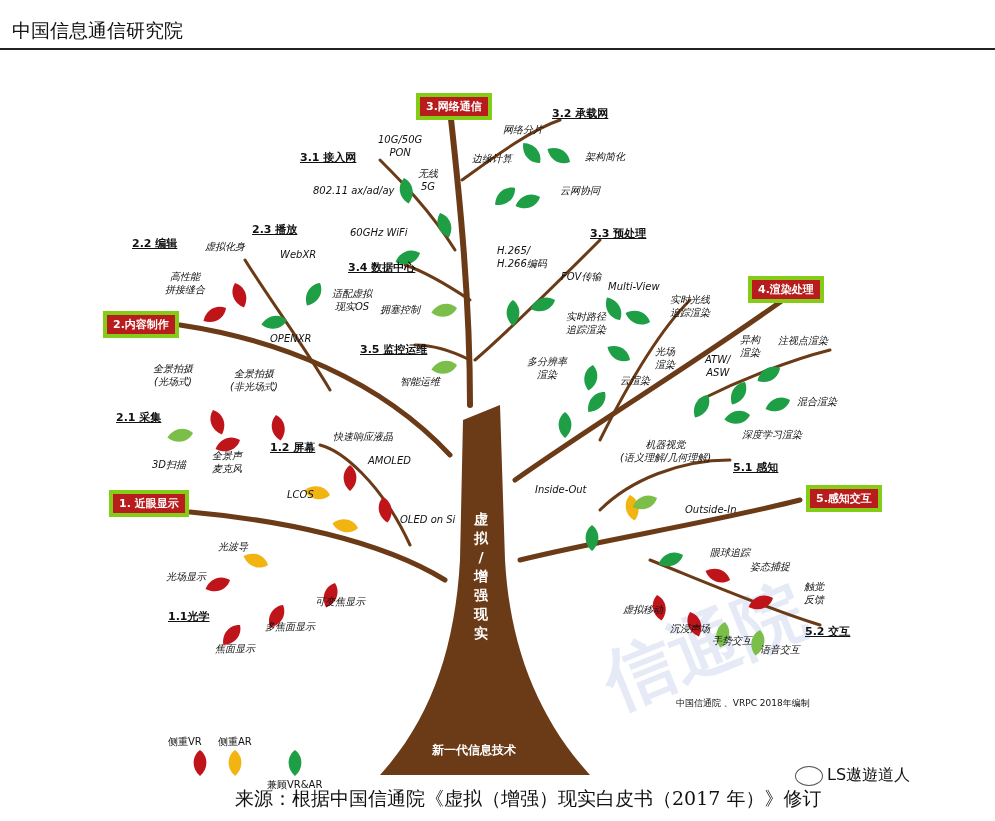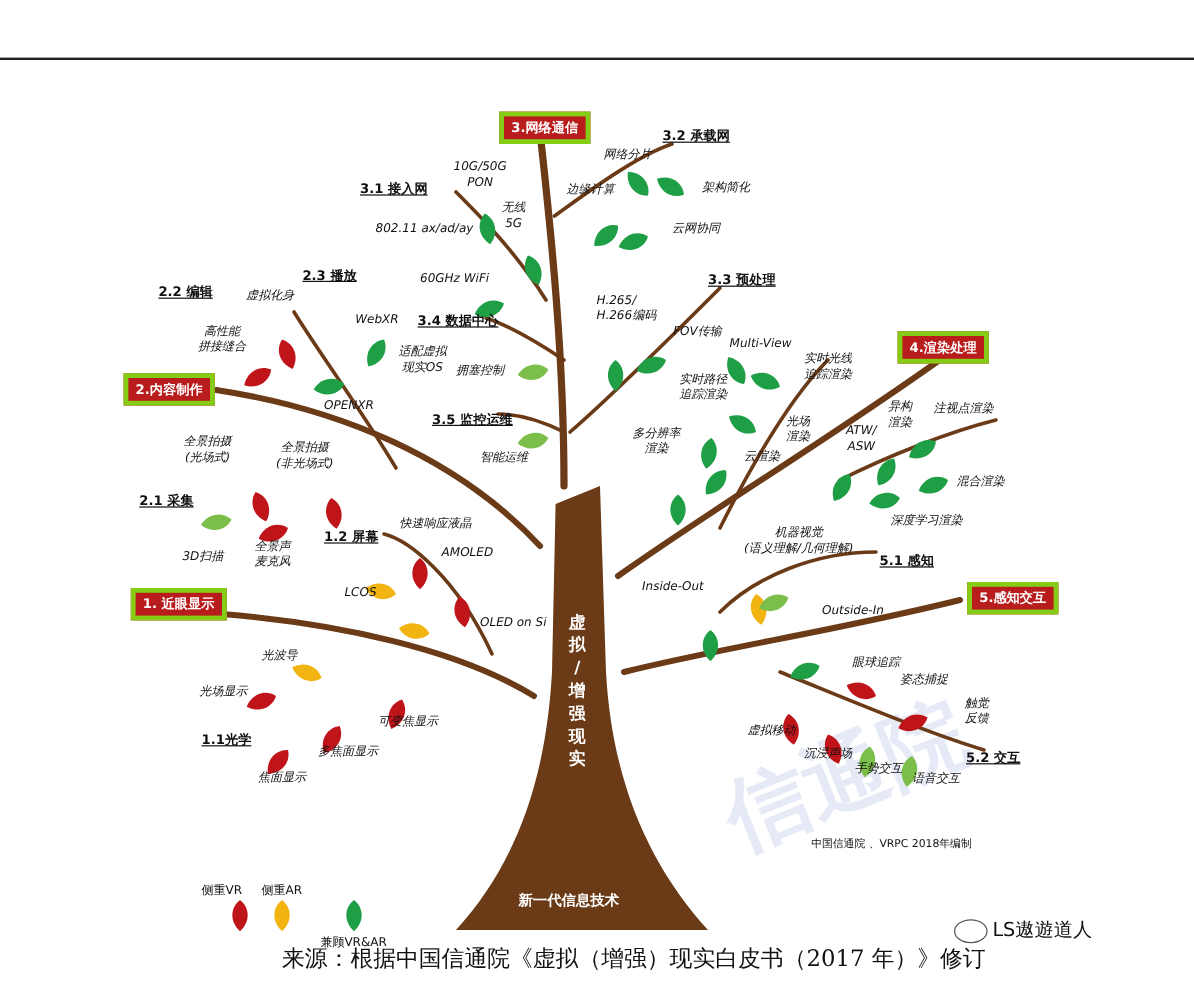--- a/index.html
+++ b/index.html
@@ -18,20 +18,21 @@
   .credit{position:absolute;left:676px;top:697px;font-size:9px;color:#111;}
   .source{position:absolute;left:235px;top:786px;font-family:"DejaVu Serif",serif;font-size:19px;color:#111;white-space:nowrap;}
   .wm{position:absolute;left:795px;top:765px;font-size:16px;color:#111;white-space:nowrap;}
   .wm-icon{display:inline-block;width:26px;height:18px;border:1.5px solid #555;border-radius:50%;vertical-align:middle;margin-right:4px;}
   .watermark{position:absolute;left:600px;top:600px;font-size:70px;font-weight:bold;color:rgba(150,170,220,0.25);transform:rotate(-22deg);white-space:nowrap;}
 </style>
 </head>
 <body>
 
 <div class="hdr">
+  <span class="hdr-l">中国信息通信研究院</span>
 </div>
 
 <div class="watermark">信通院</div>
 
 <svg class="tree" width="995" height="771" viewBox="0 50 995 771">
   <defs>
     <g id="leaf">
         <path d="M0,0 C8,-6 9,-18 0,-26 C-9,-18 -8,-6 0,0 Z"></path>
       </g>
   </defs>
@@ -153,21 +154,21 @@
 <div class="lbl" style="left:333px;top:430px;">快速响应液晶</div>
 <div class="lbl" style="left:368px;top:454px;">AMOLED</div>
 <div class="lbl" style="left:287px;top:488px;">LCOS</div>
 <div class="lbl" style="left:400px;top:513px;">OLED on Si</div>
 <div class="lbl c" style="left:153px;top:362px;">全景拍摄<br>(光场式)</div>
 <div class="lbl c" style="left:230px;top:367px;">全景拍摄<br>(非光场式)</div>
 <div class="lbl" style="left:152px;top:458px;">3D扫描</div>
 <div class="lbl c" style="left:212px;top:449px;">全景声<br>麦克风</div>
 <div class="lbl c" style="left:165px;top:270px;text-align:center;">高性能<br>拼接缝合</div>
 <div class="lbl" style="left:205px;top:240px;">虚拟化身</div>
-<div class="lbl" style="left:296px;top:248px;margin-top:12px;">WebXR</div>
+<div class="lbl" style="left:280px;top:248px;">WebXR</div>
 <div class="lbl" style="left:270px;top:332px;">OPENXR</div>
 <div class="lbl c" style="left:332px;top:287px;">适配虚拟<br>现实OS</div>
 <div class="lbl c" style="left:378px;top:133px;">10G/50G<br>PON</div>
 <div class="lbl" style="left:313px;top:184px;">802.11 ax/ad/ay</div>
 <div class="lbl c" style="left:418px;top:167px;">无线<br>5G</div>
 <div class="lbl" style="left:350px;top:226px;">60GHz WiFi</div>
 <div class="lbl" style="left:503px;top:123px;">网络分片</div>
 <div class="lbl" style="left:472px;top:152px;">边缘计算</div>
 <div class="lbl" style="left:585px;top:150px;">架构简化</div>
 <div class="lbl" style="left:560px;top:184px;">云网协同</div>

